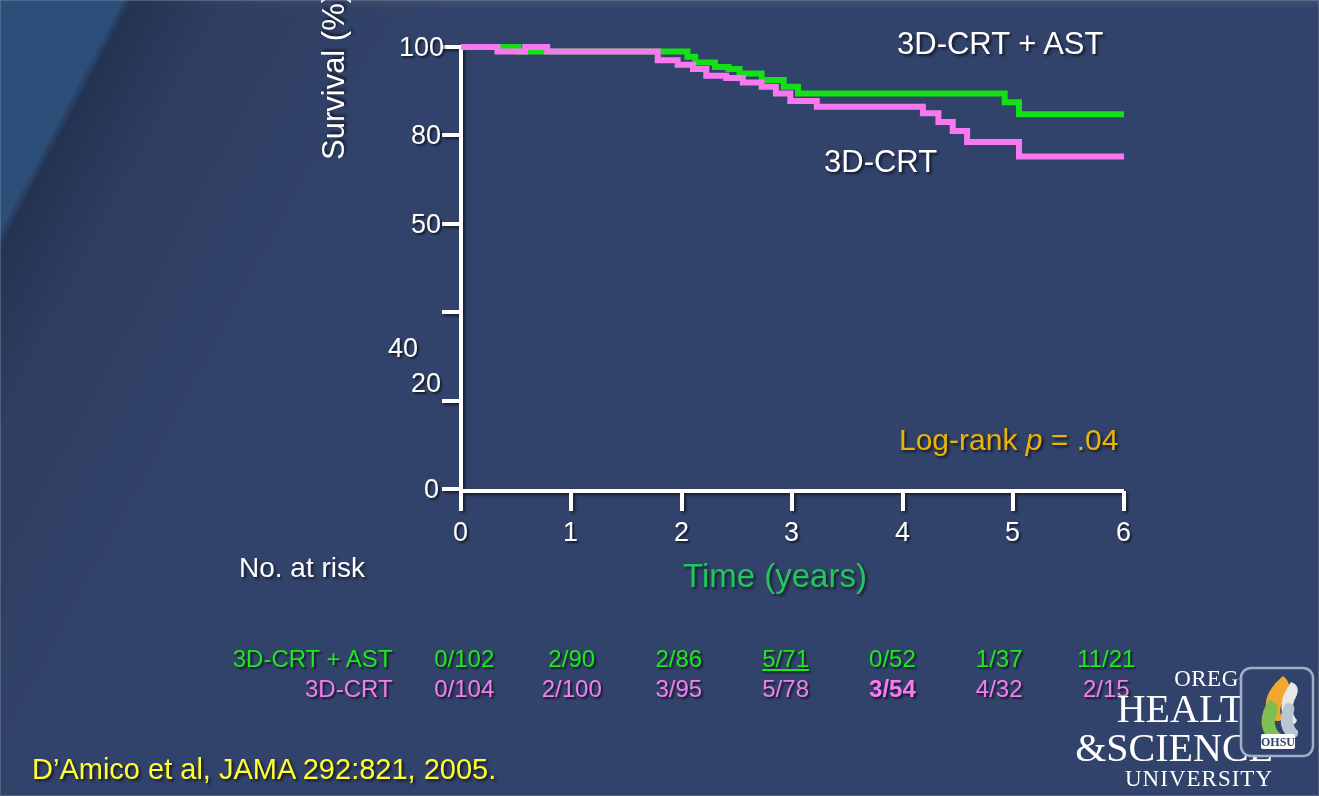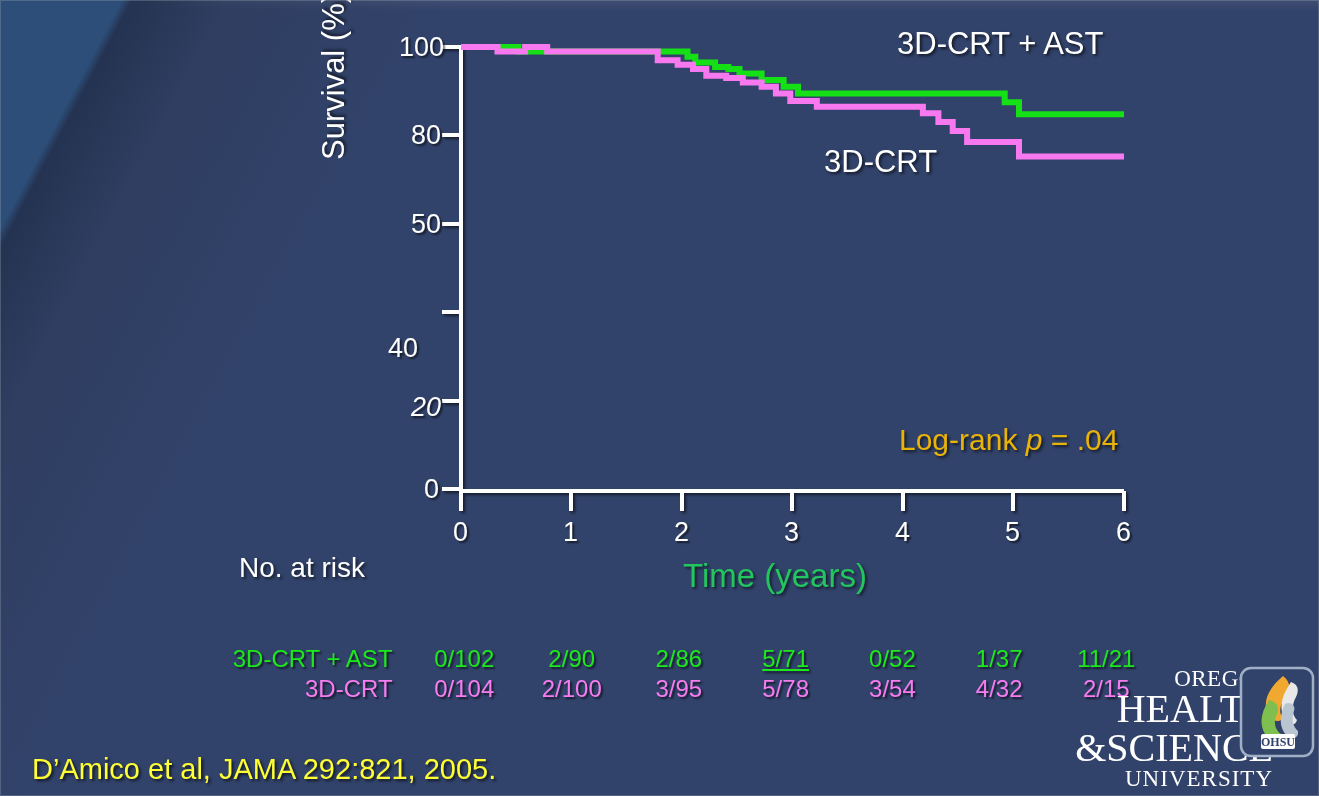--- a/index.html
+++ b/index.html
@@ -124,21 +124,21 @@
   <g id="curves">
       <path d="M461.0 47.0 L518.5 47.0 L518.5 51.4 L646.6 51.4 L646.6 51.4 L687.5 51.4 L687.5 56.7 L695.3 56.7 L695.3 62.5 L715.1 62.5 L715.1 66.9 L728.4 66.9 L728.4 69.1 L739.5 69.1 L739.5 73.5 L761.6 73.5 L761.6 80.1 L783.7 80.1 L783.7 86.8 L798.0 86.8 L798.0 93.4 L1004.7 93.4 L1004.7 102.3 L1019.0 102.3 L1019.0 114.2 L1124.0 114.2" fill="none" stroke="#15e015" stroke-width="6" stroke-linejoin="miter" stroke-linecap="butt"></path>
       <path d="M461.0 47.0 L497.5 47.0 L497.5 51.4 L525.1 51.4 L525.1 47.0 L547.2 47.0 L547.2 51.4 L657.7 51.4 L657.7 60.3 L677.6 60.3 L677.6 64.7 L693.0 64.7 L693.0 69.1 L706.3 69.1 L706.3 75.7 L726.2 75.7 L726.2 77.9 L742.8 77.9 L742.8 82.4 L761.6 82.4 L761.6 86.8 L775.9 86.8 L775.9 93.4 L790.3 93.4 L790.3 100.9 L816.8 100.9 L816.8 106.7 L922.9 106.7 L922.9 113.3 L938.4 113.3 L938.4 122.1 L952.7 122.1 L952.7 131.0 L967.1 131.0 L967.1 142.0 L1019.0 142.0 L1019.0 156.6 L1124.0 156.6" fill="none" stroke="#f878f0" stroke-width="6" stroke-linejoin="miter" stroke-linecap="butt"></path>
     </g>
 </svg>
 
 <div class="axlabel" style="left:399px;top:32px;">100</div>
 <div class="axlabel" style="left:411px;top:120px;text-align:right;">80</div>
 <div class="axlabel" style="left:411px;top:209px;">50</div>
 <div class="axlabel" style="left:388px;top:297px;margin-top:36px;">40</div>
-<div class="axlabel" style="left:411px;top:392px;font-style:italic;">20</div>
+<div class="axlabel" style="left:411px;top:368px;">20</div>
 <div class="axlabel" style="left:424px;top:474px;">0</div>
 
 <div class="axlabel" style="left:453px;top:517px;">0</div>
 <div class="axlabel" style="left:563px;top:517px;">1</div>
 <div class="axlabel" style="left:674px;top:517px;">2</div>
 <div class="axlabel" style="left:784px;top:517px;">3</div>
 <div class="axlabel" style="left:895px;top:517px;">4</div>
 <div class="axlabel" style="left:1005px;top:517px;">5</div>
 <div class="axlabel" style="left:1116px;top:517px;">6</div>
 
@@ -167,21 +167,21 @@
         <td class="cell g" style="width: 110px;">0/52</td>
         <td class="cell g" style="width: 110px;">1/37</td>
         <td class="cell g" style="width: 110px;">11/21</td>
       </tr>
       <tr>
         <td class="rowname p" style="width: 405px;">3D-CRT</td>
         <td class="cell p" style="width: 110px;">0/104</td>
         <td class="cell p" style="width: 110px;">2/100</td>
         <td class="cell p" style="width: 110px;">3/95</td>
         <td class="cell p" style="width: 110px;">5/78</td>
-        <td class="cell p" style="width: 110px;">3/54</td>
+        <td class="cell p" style="width: 110px; font-weight: bold;">3/54</td>
         <td class="cell p" style="width: 110px;">4/32</td>
         <td class="cell p" style="width: 110px;">2/15</td>
       </tr>
     </tbody>
   </table>
 
 <div id="citation">D’Amico et al, JAMA 292:821, 2005.</div>
 
 <div id="logo">
   <div id="logo-text">

